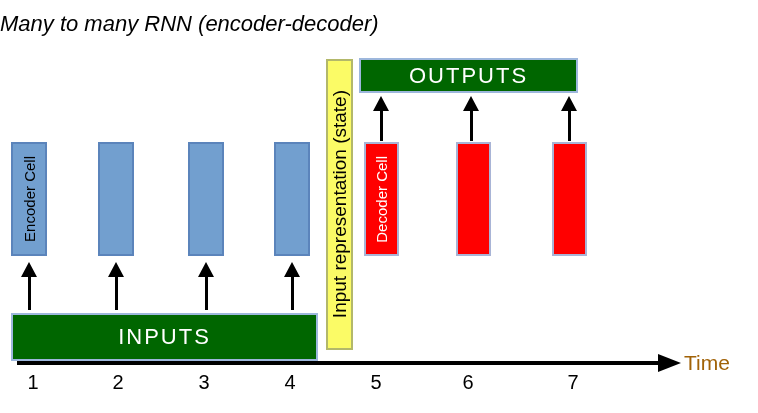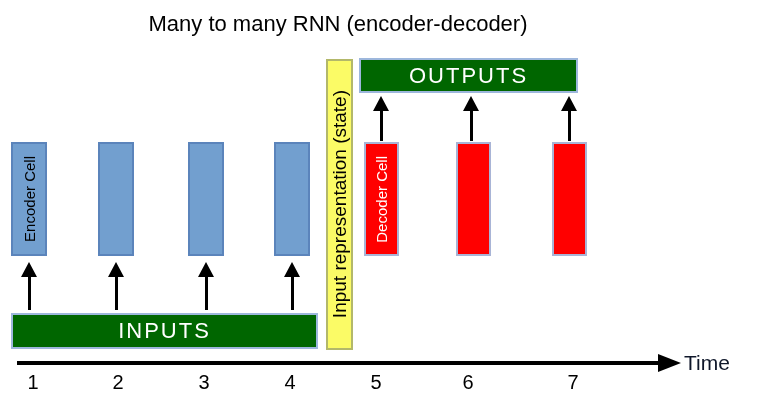--- a/index.html
+++ b/index.html
@@ -10,24 +10,25 @@
     position: relative;
     width: 758px;
     height: 413px;
     background: #ffffff;
     overflow: hidden;
   }
 
   .title {
     position: absolute;
     top: 11px; left: 0; width: 676px;
-    text-align: center;
+    text-align: left;
     font-size: 22px;
     color: #000000;
     white-space: nowrap;
+    font-style: italic;
   }
 
   
   .cell {
     position: absolute;
     top: 142px;
     width: 36px;
     height: 114px;
     display: flex;
     align-items: center;
@@ -64,21 +65,21 @@
     position: absolute;
     background: #006600;
     border: 2px solid #9db7dc;
     color: #ffffff;
     display: flex;
     align-items: center;
     justify-content: center;
     font-size: 22px;
     letter-spacing: 2px;
   }
-  .bar.inputs  { left: 11px;  top: 313px; width: 307px; height: 36px; }
+  .bar.inputs  { left: 11px;  top: 313px; width: 307px; height: 48px; }
   .bar.outputs { left: 359px; top: 58px;  width: 219px; height: 35px; }
 
   
   .arrow-up { position: absolute; width: 16px; }
   .arrow-up::before {
     content: "";
     position: absolute;
     left: 50%; top: 0;
     margin-left: -8px;
     border-left: 8px solid transparent;
@@ -108,21 +109,21 @@
     left: 658px; top: 354px;
     width: 0; height: 0;
     border-top: 9px solid transparent;
     border-bottom: 9px solid transparent;
     border-left: 23px solid #000000;
   }
   .time-label {
     position: absolute;
     left: 684px; top: 351px;
     font-size: 21px;
-    color: #0f172a;
+    color: #a16207;
   }
   .tick {
     position: absolute;
     top: 371px;
     transform: translateX(-50%);
     font-size: 20px;
     color: #000000;
   }
 </style>
 </head>

